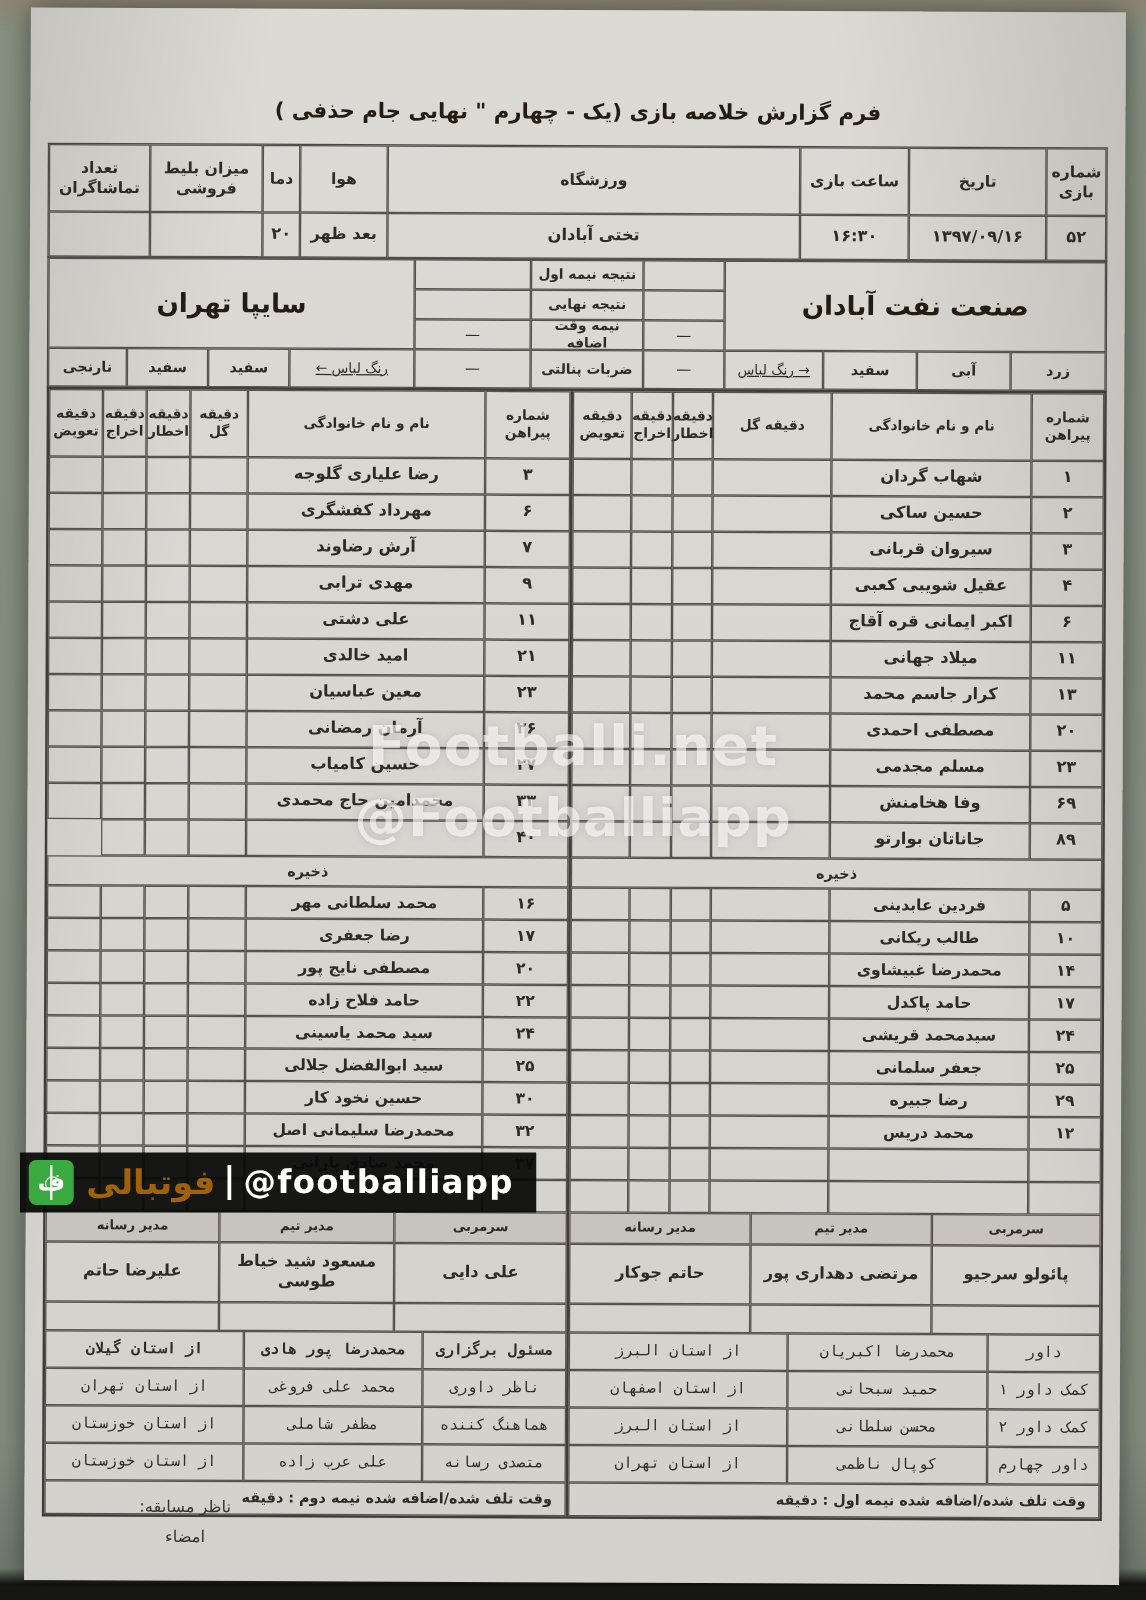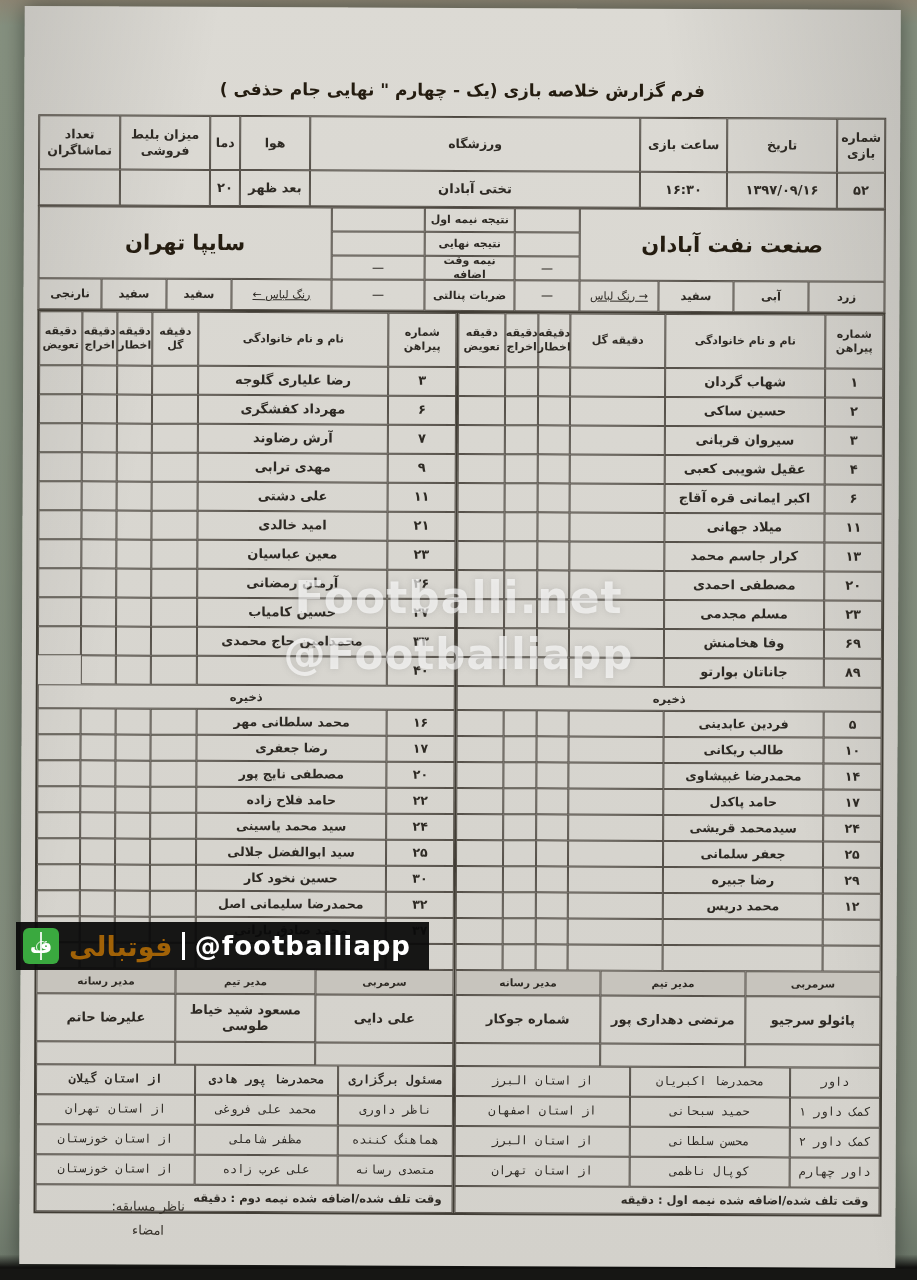--- a/index.html
+++ b/index.html
@@ -354,21 +354,21 @@
             <div class="cell sh">سرمربی</div>
 
             <div class="cell sh">مدیر تیم</div>
 
             <div class="cell sh">مدیر رسانه</div>
 
             <div class="cell sv">پائولو سرجیو</div>
 
             <div class="cell sv">مرتضی دهداری پور</div>
 
-            <div class="cell sv">شماره جوکار</div>
+            <div class="cell sv">حاتم جوکار</div>
 
           <div class="cell se"></div>
           <div class="cell se"></div>
           <div class="cell se"></div>
         </div>
         <div class="ogrid h">
 
             <div class="cell ocell">داور</div>
             <div class="cell ocell">محمدرضا اکبریان</div>
             <div class="cell ocell">از استان البرز</div>

